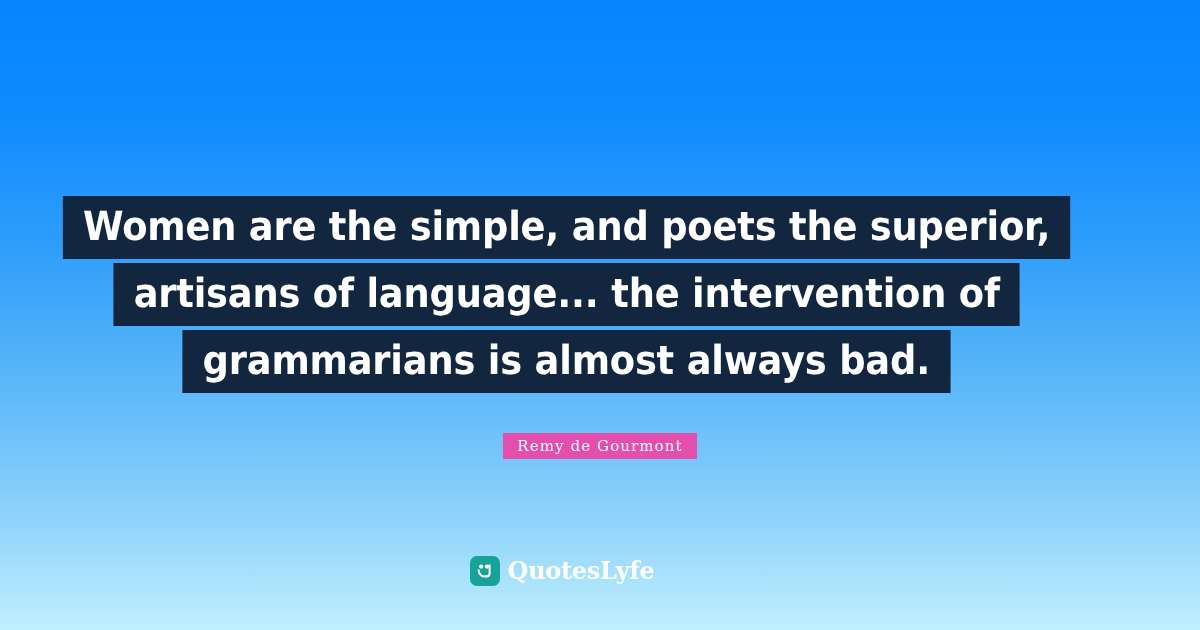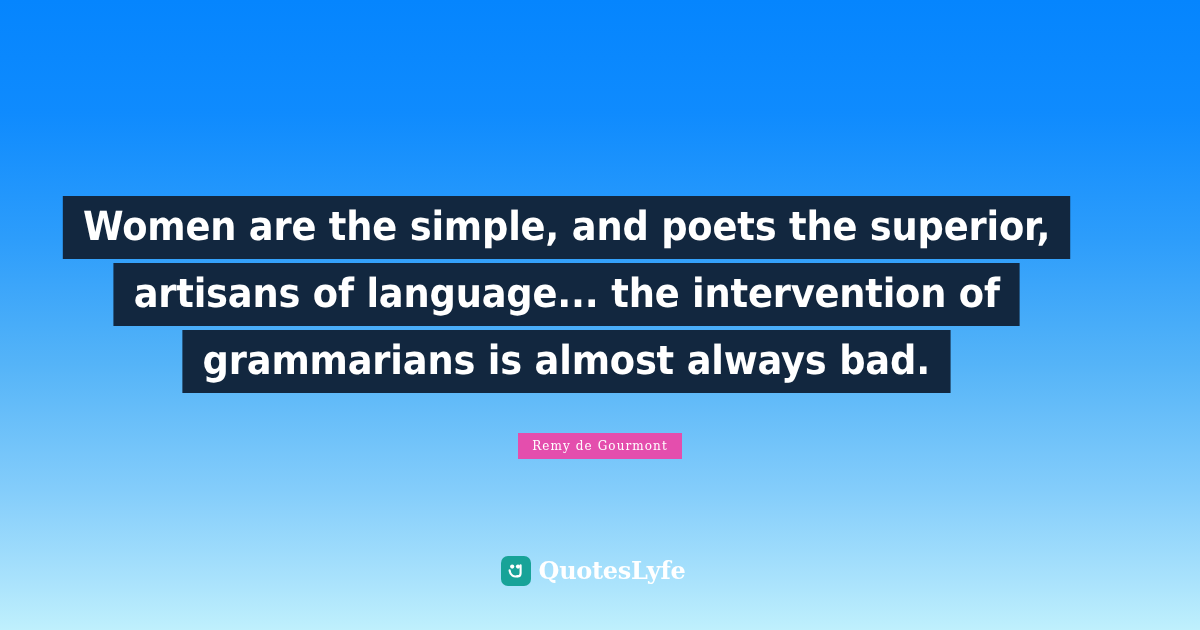--- a/index.html
+++ b/index.html
@@ -63,38 +63,37 @@
     left: 0;
     top: 433px;
     width: 1200px;
     text-align: center;
   }
   #author-badge {
     display: inline-block;
     background: #e44ead;
     color: #ffffff;
     font-family: "DejaVu Serif", serif;
-    font-size: 12px;
+    font-size: 15px;
     line-height: 26px;
     letter-spacing: 1.1px;
     padding: 0 14px;
     white-space: nowrap;
   }
 
   
   #footer-logo {
     position: absolute;
     left: 0;
     top: 556px;
     width: 1124px;
     display: flex;
     align-items: center;
     justify-content: center;
     gap: 8px;
-    margin-left: 31px;
   }
   #logo-mark {
     width: 30px;
     height: 30px;
     border-radius: 7px;
     background: #17a398;
     display: flex;
     align-items: center;
     justify-content: center;
     flex: none;

